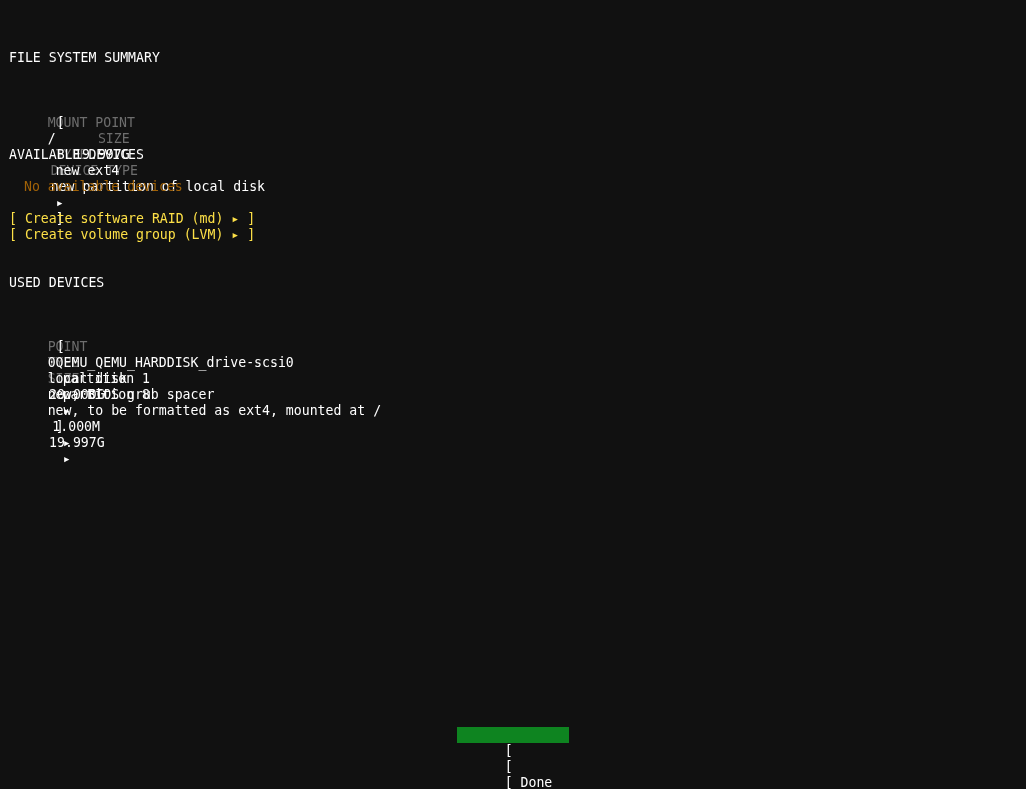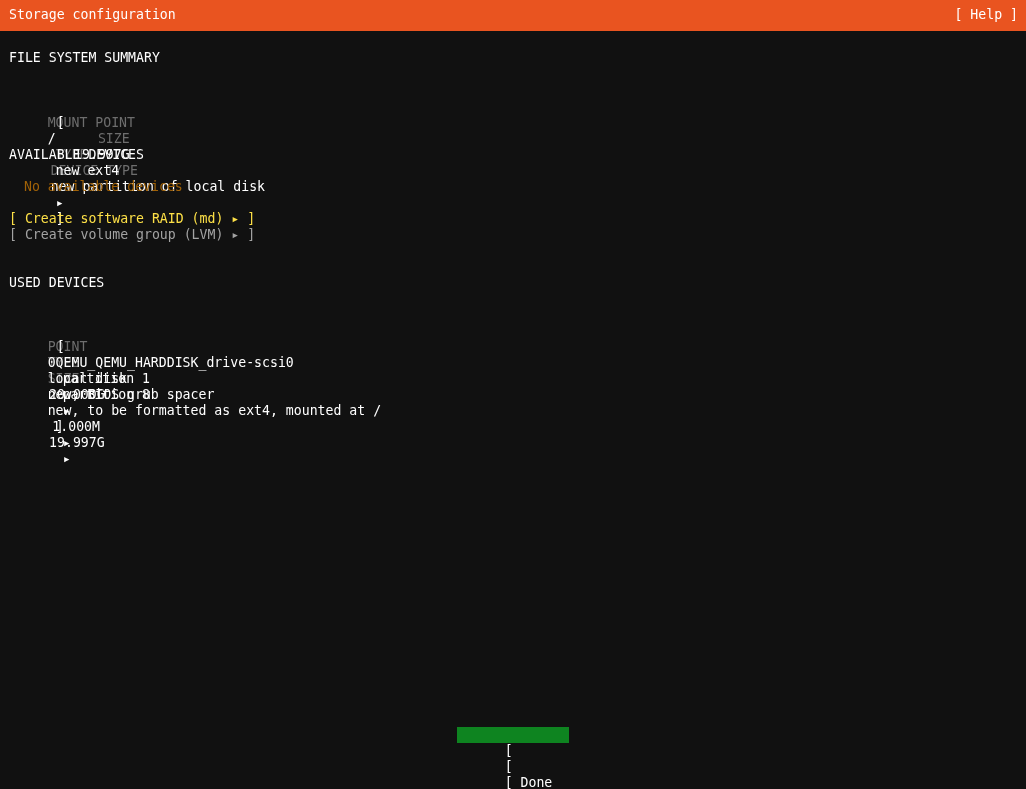--- a/index.html
+++ b/index.html
@@ -97,24 +97,20 @@
   .btn .lbl { }
   .btn.selected .lbl .hot {
     border-bottom: 2px solid #ffffff;
   }
 </style>
 </head>
 <body>
 
 <div class="screen" style="background: rgb(17, 17, 17);">
 
-  <div class="header" style="background: rgb(233, 84, 32);">
-    <span class="header-title">Storage configuration</span>
-    <span class="header-help">[ Help ]</span>
-  </div>
 
   <div class="content">
 
     <div class="row sec-title" style="top:8px; left:9px;">FILE SYSTEM SUMMARY</div>
 
     <div class="row col-head" style="top: 41px; left: 0px; color: rgb(110, 110, 110);">
       <span class="cell" style="width:24px;"></span>
       <span class="cell" style="width:122px;">MOUNT POINT</span>
       <span class="cell" style="width:82px; text-align:right;">SIZE</span>
       <span class="cell" style="width:65px; padding-left:8px;">TYPE</span>
@@ -130,21 +126,21 @@
       <span class="cell arrow" style="padding-left:8px;">▸</span>
       <span class="cell" style="padding-left:8px;">]</span>
     </div>
 
     <div class="row sec-title" style="top:105px; left:9px;text-align:center;">AVAILABLE DEVICES</div>
 
     <div class="row dim" style="top: 137px; left: 24px; color: #a16207;">No available devices</div>
 
     <div class="row dim" style="top: 169px; left: 9px; color: #fde047;">[ Create software RAID (md) ▸ ]</div>
 
-    <div class="row dim" style="top: 185px; left: 9px; color: #a3a3a3;">[ Create volume group (LVM) ▸ ]</div>
+    <div class="row dim" style="top: 185px; left: 9px; color: #fde047;">[ Create volume group (LVM) ▸ ]</div>
 
     <div class="row sec-title" style="top:233px; left:9px;">USED DEVICES</div>
 
     <div class="row col-head" style="top: 265px; left: 0px; color: rgb(110, 110, 110);">
       <span class="cell" style="width:24px;"></span>
       <span class="cell" style="width:361px;">POINT</span>
       <span class="cell" style="width:100px;">TYPE</span>
       <span class="cell" style="width:65px;">SIZE</span>
     </div>
 

